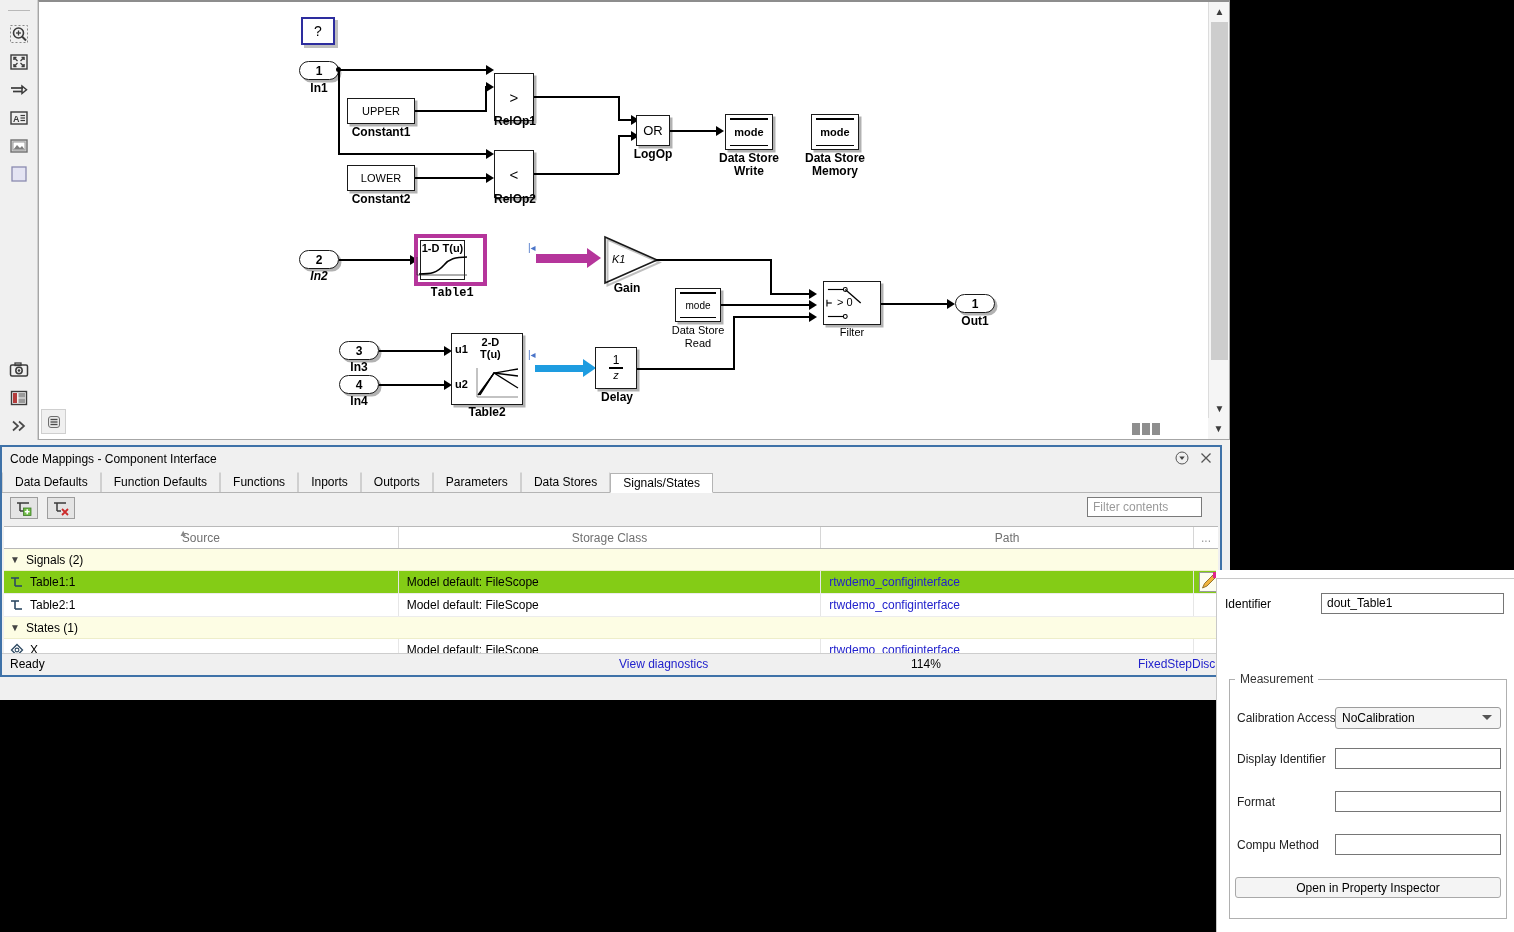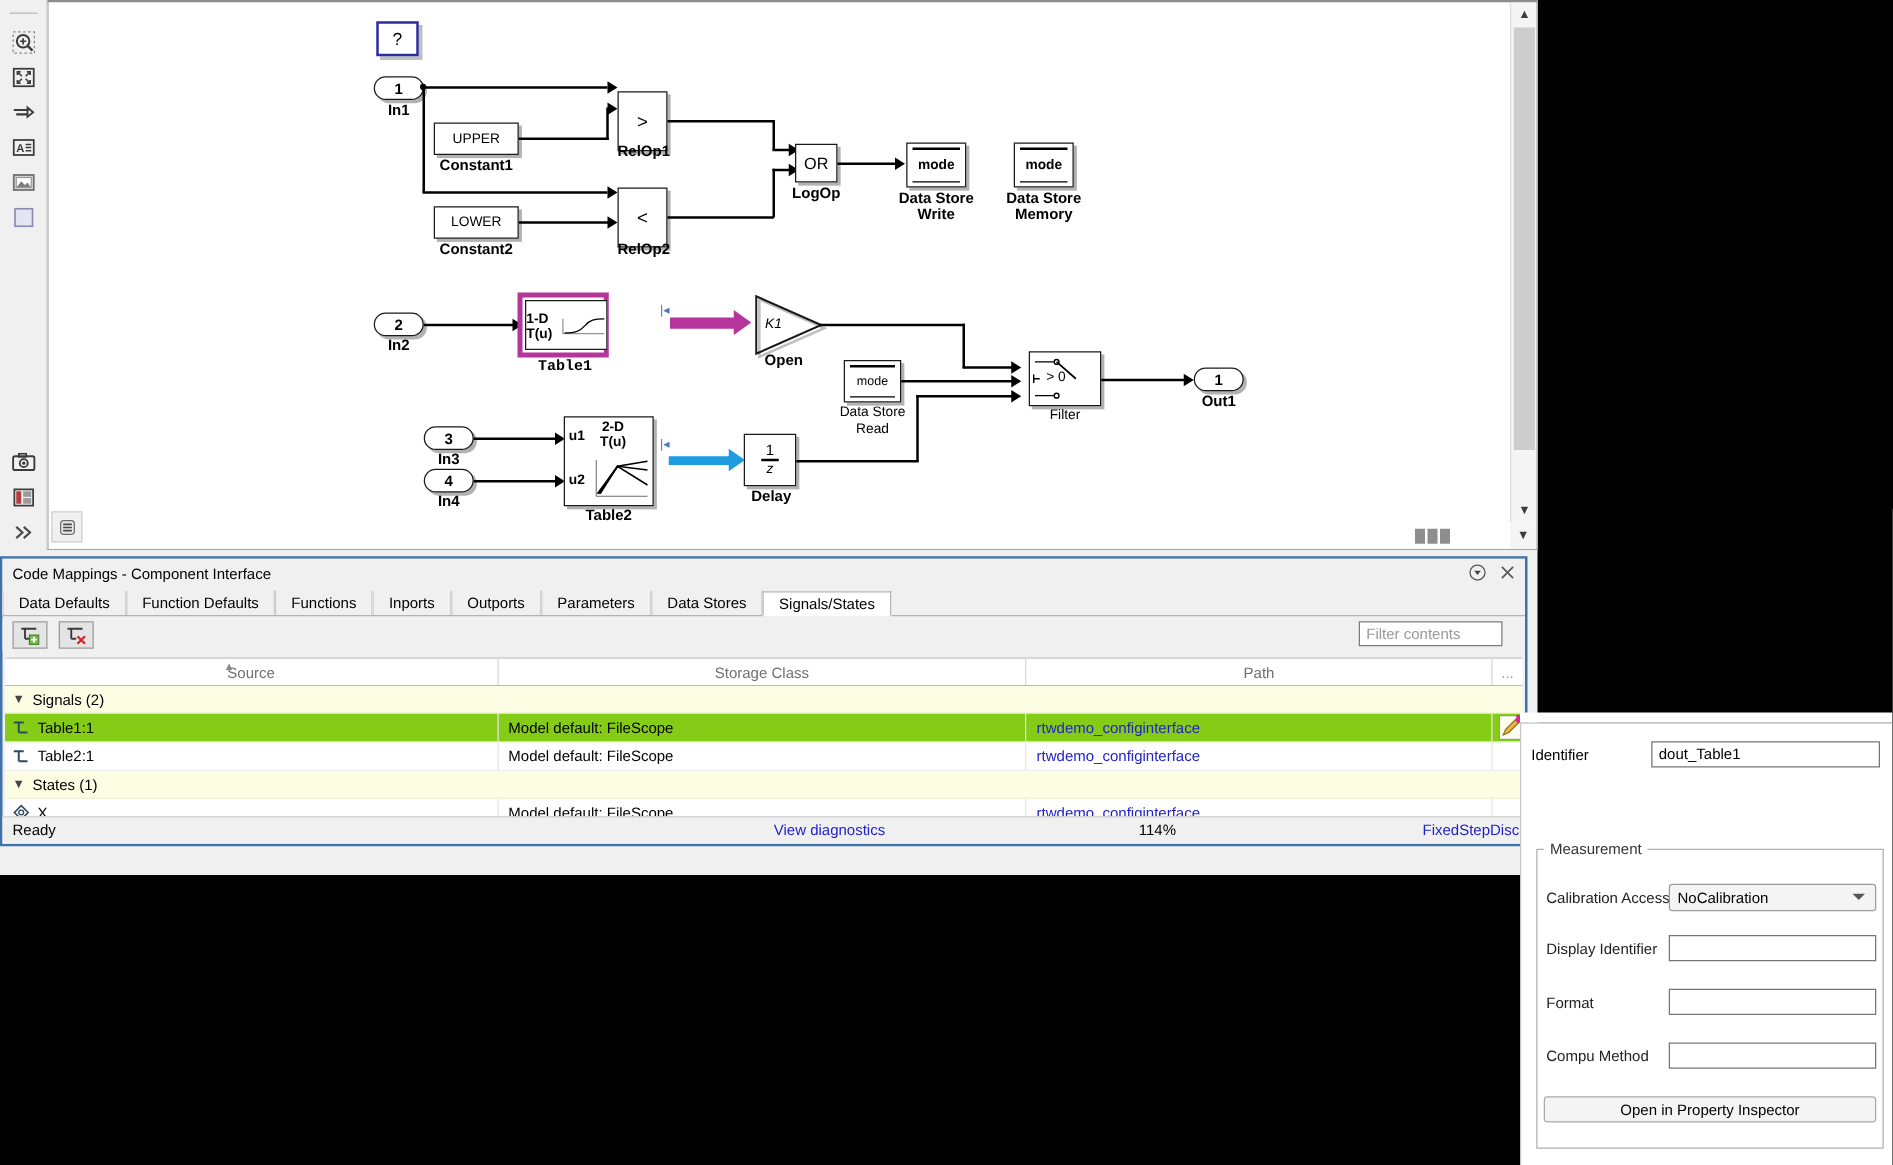--- a/index.html
+++ b/index.html
@@ -320,26 +320,26 @@
           <div style="width:100%; height:1.5px; background:#000;"></div>
           <span style="font-size:11px; font-weight:bold;">mode</span>
           <div style="width:100%; height:1.5px; background:#000;"></div>
         </div>
         <div class="blk-label" style="left:758px; top:150px; width:76px;">Data Store
 Memory</div>
 
         <div class="port" style="left:260px; top:248px; width:40px; height:19px; border-radius:10px;">
           <span>2</span>
         </div>
-        <div class="blk-label" style="left:250px; top:268px; width:60px;">In2</div>
+        <div class="blk-label" style="left:250px; top:268px; width:60px;font-style:italic;">In2</div>
         <div class="wire wh" style="left:300px; top:257px; width:72px;"></div>
         <div class="arrow" style="left:371px; top:253px;"></div>
 
         <div style="position:absolute; left:375px; top:232px; width:73px; height:52px; border:4px solid #b5359b;"></div>
-        <div class="blk" style="left:381px; top:238px; width:66px; height:40px; flex-direction:row; box-shadow:none; justify-content:flex-start; padding-top:1px;">
+        <div class="blk" style="left:381px; top:238px; width:45px; height:40px; flex-direction:column; box-shadow:none; justify-content:flex-start; padding-top:1px;">
           <span style="font-size:11px; font-weight:bold;">1-D T(u)</span>
           <svg width="55" height="24" viewBox="0 0 55 24">
             <path d="M2 21 L2 3" stroke="#333" stroke-width="0.8" fill="none"></path>
             <path d="M2 21 L52 21" stroke="#333" stroke-width="0.8" fill="none"></path>
             <path d="M4 20 C16 20, 22 19, 29 11 C34 5, 40 3, 52 3" stroke="#000" stroke-width="1.6" fill="none"></path>
           </svg>
         </div>
         <div class="blk-label" style="left:380px; top:285px; width:66px;font-family:Liberation Mono, monospace;">Table1</div>
 
         <div style="position:absolute; left:489px; top:240px; font-size:10px; color:#4a74c8;">|◂</div>
@@ -348,21 +348,21 @@
                     border-top:10px solid transparent; border-bottom:10px solid transparent;
                     border-left:14px solid #b5359b;"></div>
 
         <div style="position:absolute; left:563px; top:232px; width:58px; height:52px;font-style:italic;">
           <svg width="62" height="56" viewBox="0 0 62 56">
             <path d="M3 3 L3 49 L55 26 Z" fill="#fff" stroke="#1a1a1a" stroke-width="1.6"></path>
             <path d="M5.5 5.5 L5.5 51.5 L57.5 28.5 Z" fill="none" stroke="rgba(0,0,0,0.25)" stroke-width="2"></path>
           </svg>
           <span style="position:absolute; left:10px; top:19px; font-size:11px;">K1</span>
         </div>
-        <div class="blk-label" style="left:558px; top:280px; width:60px;">Open</div>
+        <div class="blk-label" style="left:558px; top:280px; width:60px;">Gain</div>
 
         <div class="wire wh" style="left:617px; top:257px; width:116px;"></div>
         <div class="wire wv" style="left:731px; top:257px; height:35px;"></div>
         <div class="wire wh" style="left:731px; top:291px; width:40px;"></div>
         <div class="arrow" style="left:770px; top:287px;"></div>
 
         <div class="port" style="left:300px; top:339px; width:40px; height:19px; border-radius:10px;">
           <span>3</span>
         </div>
         <div class="blk-label" style="left:290px; top:359px; width:60px;">In3</div>

